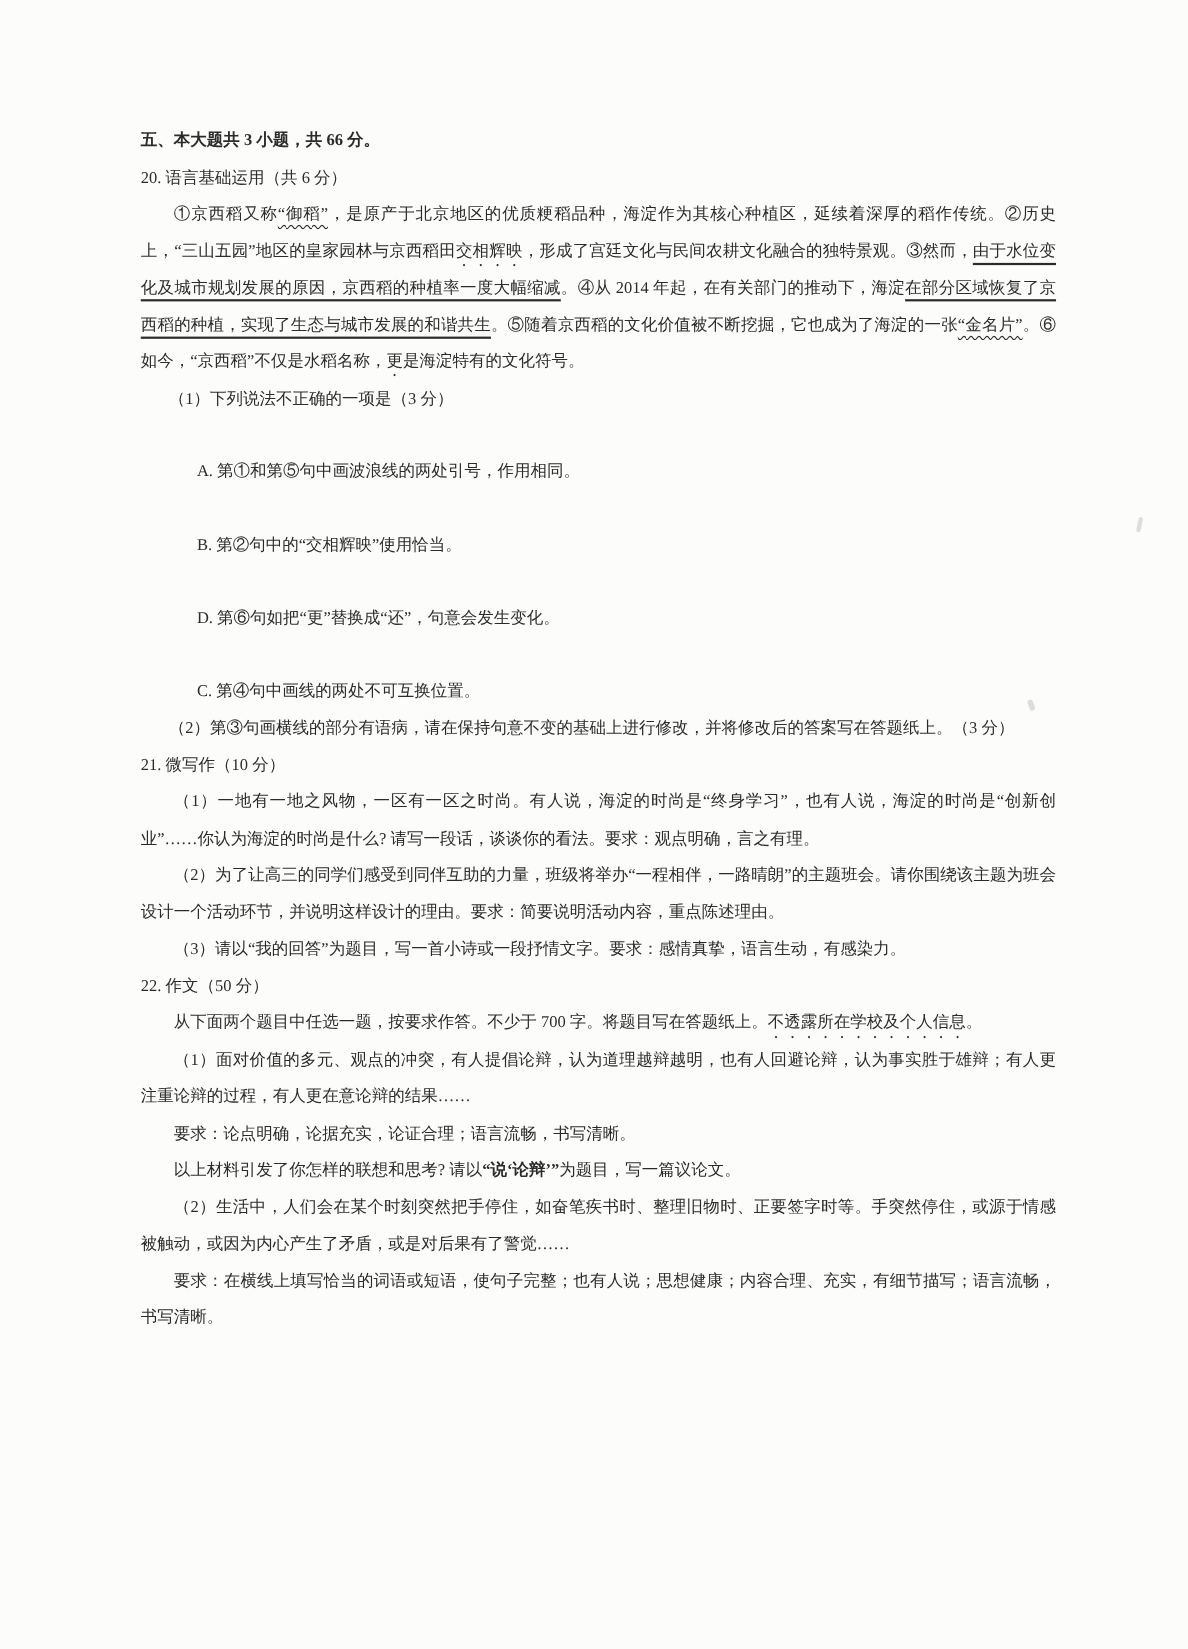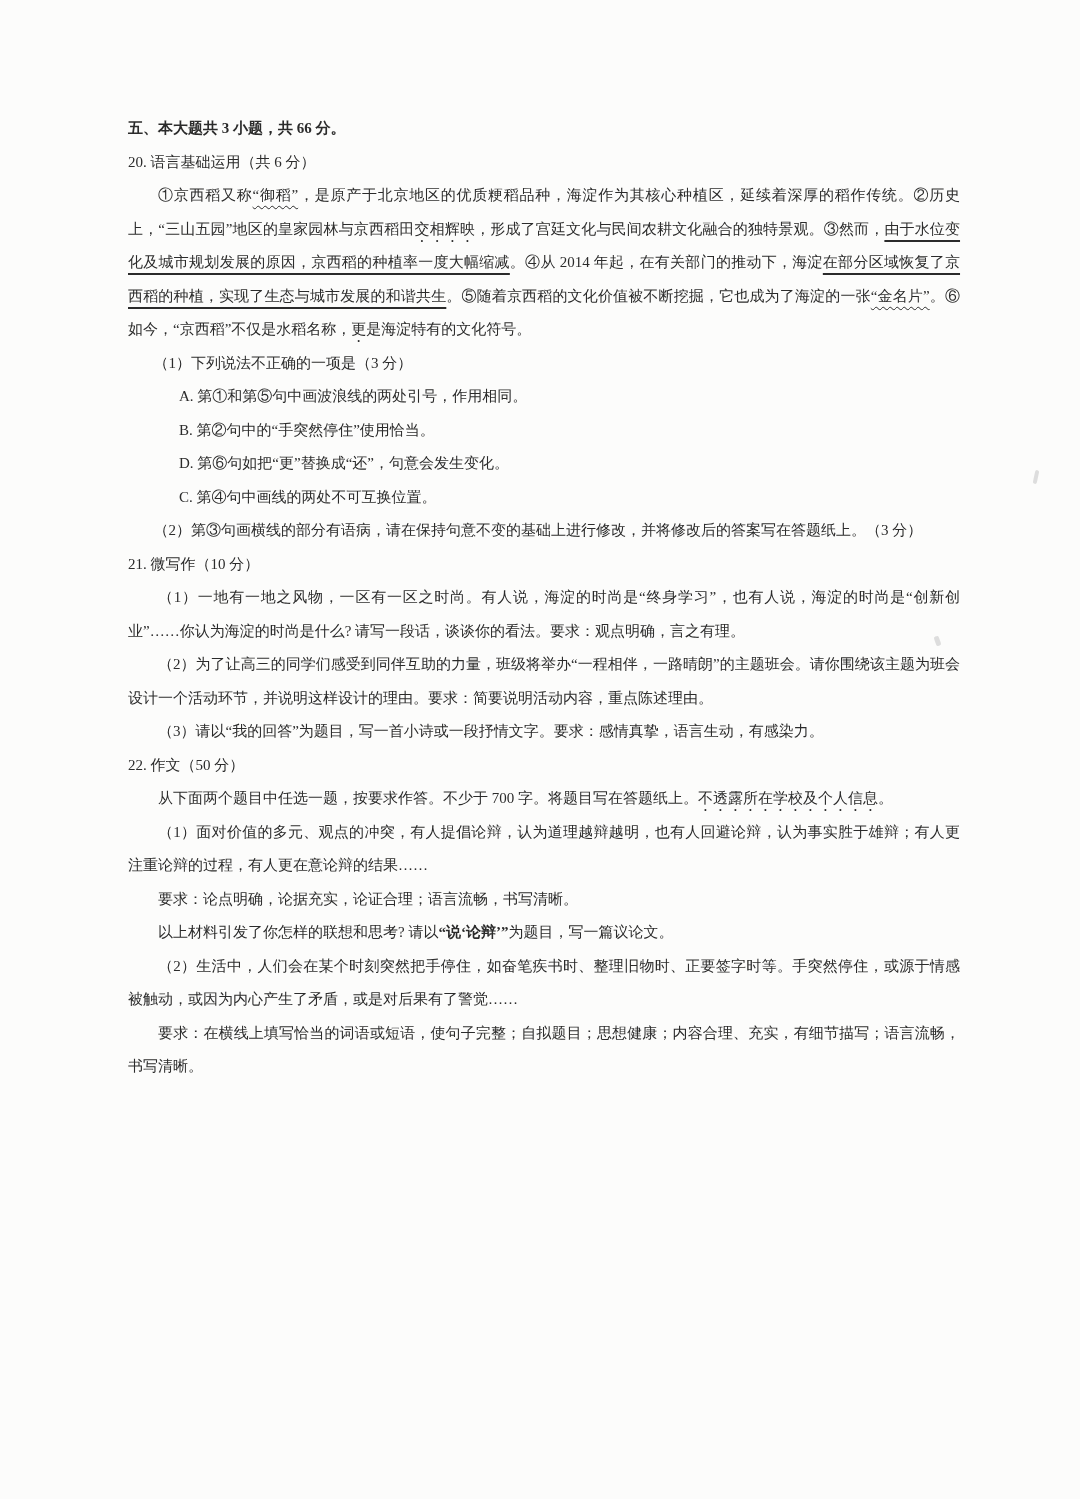--- a/index.html
+++ b/index.html
@@ -26,21 +26,21 @@
     right: 120px;
   }
   p {
     margin: 0;
     text-align: justify;
     text-justify: inter-ideograph;
   }
   .bold { font-weight: bold; }
   .indent { text-indent: 2em; }
   .sub-stem { margin-left: 1.7em; }
-  .option { margin-left: 3.4em; }
+  .option { margin-left: 3.4em; margin-top: 33px; }
   .sub-hang { margin-left: 3.7em; text-indent: -2em; }
   
   .seg-plain {}
   .seg-bold { font-weight: bold; }
   .seg-wavy {
     text-decoration: underline;
     text-decoration-style: wavy;
     text-decoration-thickness: 1px;
     text-underline-offset: 5px;
   }
@@ -78,32 +78,32 @@
   <div class="artifact artifact-2"></div>
 
   <div class="content">
 
     <p class="bold">五、本大题共 3 小题，共 66 分。</p>
 
     <p>20. 语言基础运用（共 6 分）</p>
     <p class="indent"><span class="seg-plain">①京西稻又称</span><span class="seg-wavy">“御稻”</span><span class="seg-plain">，是原产于北京地区的优质粳稻品种，海淀作为其核心种植区，延续着深厚的稻作传统。②历史上，“三山五园”地区的皇家园林与京西稻田</span><span class="seg-dots">交相辉映</span><span class="seg-plain">，形成了宫廷文化与民间农耕文化融合的独特景观。③然而，</span><span class="seg-underline">由于水位变化及城市规划发展的原因，京西稻的种植率一度大幅缩减</span><span class="seg-plain">。④从 2014 年起，在有关部门的推动下，海淀</span><span class="seg-underline">在部分区域恢复了京西稻的种植，实现了生态与城市发展的和谐共生</span><span class="seg-plain">。⑤随着京西稻的文化价值被不断挖掘，它也成为了海淀的一张</span><span class="seg-wavy">“金名片”</span><span class="seg-plain">。⑥如今，“京西稻”不仅是水稻名称，</span><span class="seg-dots">更</span><span class="seg-plain">是海淀特有的文化符号。</span></p>
     <p class="sub-stem">（1）下列说法不正确的一项是（3 分）</p>
     <p class="option">A. 第①和第⑤句中画波浪线的两处引号，作用相同。</p>
-    <p class="option">B. 第②句中的“手突然停住”使用恰当。</p>
+    <p class="option">B. 第②句中的“交相辉映”使用恰当。</p>
     <p class="option">D. 第⑥句如把“更”替换成“还”，句意会发生变化。</p>
     <p class="option">C. 第④句中画线的两处不可互换位置。</p>
     <p class="sub-hang">（2）第③句画横线的部分有语病，请在保持句意不变的基础上进行修改，并将修改后的答案写在答题纸上。（3 分）</p>
 
     <p>21. 微写作（10 分）</p>
     <p class="indent">（1）一地有一地之风物，一区有一区之时尚。有人说，海淀的时尚是“终身学习”，也有人说，海淀的时尚是“创新创业”……你认为海淀的时尚是什么? 请写一段话，谈谈你的看法。要求：观点明确，言之有理。</p>
     <p class="indent">（2）为了让高三的同学们感受到同伴互助的力量，班级将举办“一程相伴，一路晴朗”的主题班会。请你围绕该主题为班会设计一个活动环节，并说明这样设计的理由。要求：简要说明活动内容，重点陈述理由。</p>
     <p class="indent">（3）请以“我的回答”为题目，写一首小诗或一段抒情文字。要求：感情真挚，语言生动，有感染力。</p>
 
     <p>22. 作文（50 分）</p>
     <p class="indent"><span class="seg-plain">从下面两个题目中任选一题，按要求作答。不少于 700 字。将题目写在答题纸上。</span><span class="seg-dots">不透露所在学校及个人信息</span><span class="seg-plain">。</span></p>
     <p class="indent">（1）面对价值的多元、观点的冲突，有人提倡论辩，认为道理越辩越明，也有人回避论辩，认为事实胜于雄辩；有人更注重论辩的过程，有人更在意论辩的结果……</p>
     <p class="indent">要求：论点明确，论据充实，论证合理；语言流畅，书写清晰。</p>
     <p class="indent"><span class="seg-plain">以上材料引发了你怎样的联想和思考? 请以</span><span class="seg-bold">“说‘论辩’”</span><span class="seg-plain">为题目，写一篇议论文。</span></p>
     <p class="indent">（2）生活中，人们会在某个时刻突然把手停住，如奋笔疾书时、整理旧物时、正要签字时等。手突然停住，或源于情感被触动，或因为内心产生了矛盾，或是对后果有了警觉……</p>
-    <p class="indent">要求：在横线上填写恰当的词语或短语，使句子完整；自拟题目；思想健康；内容合理、充实，有细节描写；语言流畅，书写清晰。</p>
+    <p class="indent">要求：在横线上填写恰当的词语或短语，使句子完整；也有人说；思想健康；内容合理、充实，有细节描写；语言流畅，书写清晰。</p>
 
   </div>
 </div>
 
 </body></html>

